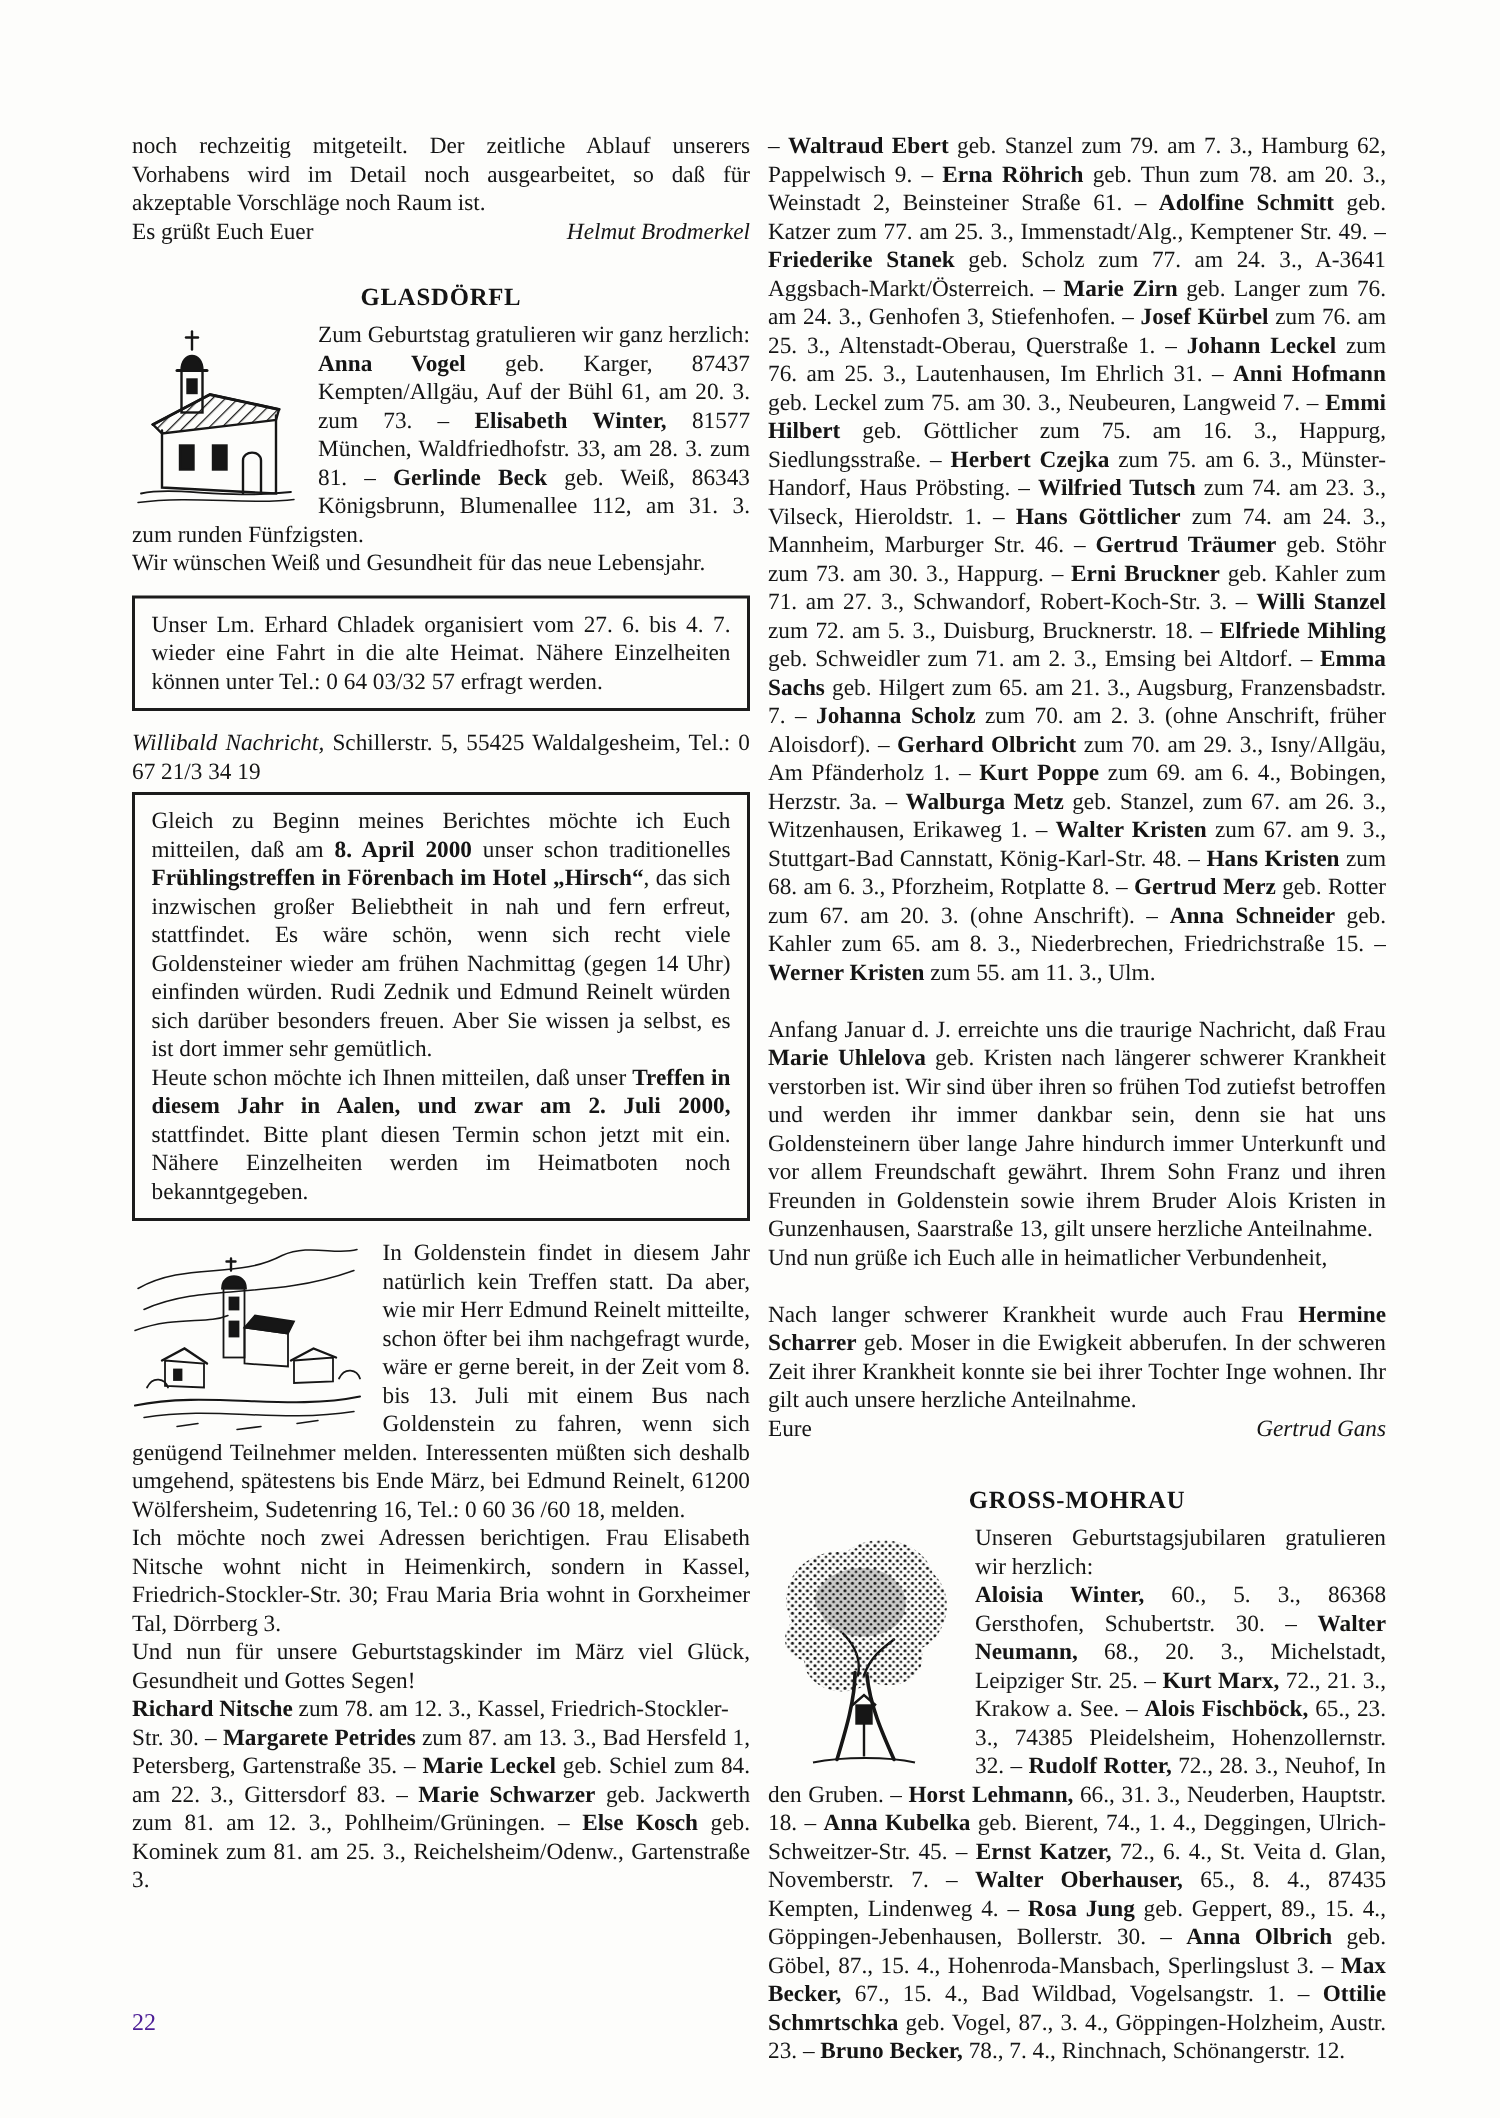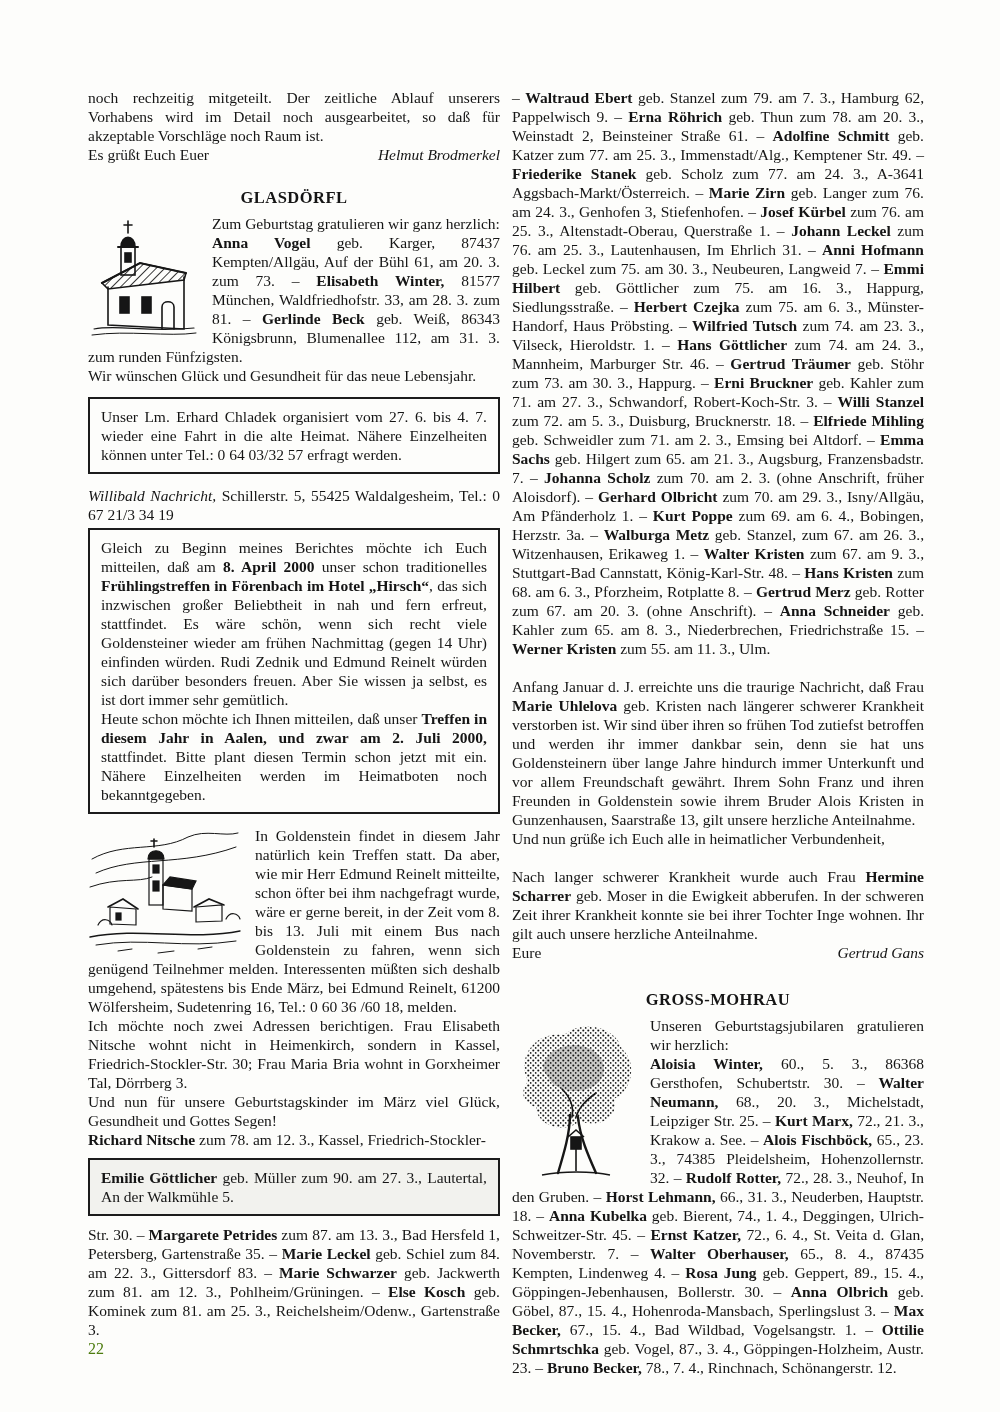--- a/index.html
+++ b/index.html
@@ -37,21 +37,21 @@
   .gap{margin-top:19px;}
   .wrap-block{margin-top:6px;}
   .wrap-block::after{content:"";display:block;clear:both;}
   .float-img{float:left;margin:3px 12px 2px 0;}
   .float-img svg{display:block;width:100%;height:100%;}
   .church{width:112px;height:122px;}
   .village{width:155px;height:126px;}
   .tree{width:126px;height:158px;}
   .page-number{
     position:absolute;left:88px;top:1340px;
-    font-size:16px;color:#4d7c0f;
+    font-size:16px;color:#4c1d95;
   }
 </style>
 </head>
 <body>
 
 <div class="sheet">
   <div class="columns">
 
     <div class="col">
       <p class="just"><span>noch rechzeitig mitgeteilt. Der zeitliche Ablauf unserers Vorhabens wird im Detail noch ausgearbeitet, so daß für akzeptable Vorschläge noch Raum ist.</span></p>
@@ -82,21 +82,21 @@
               <path d="M20 70 L20 108 L96 112 L96 60"></path>
               <rect x="32" y="80" width="9" height="16" fill="#161616"></rect>
               <rect x="54" y="80" width="9" height="16" fill="#161616"></rect>
               <path d="M74 112 L74 90 C74 83 86 83 86 90 L86 112"></path>
               <path d="M6 112 C30 107 60 116 106 111" stroke-width="1.2"></path>
               <path d="M4 118 C40 113 80 120 108 116" stroke-width="1"></path>
             </g>
           </svg>
         </span>
         <p class="just"><span>Zum Geburtstag gratulieren wir ganz herzlich:</span><br><b>Anna Vogel</b><span> geb. Karger, 87437 Kempten/Allgäu, Auf der Bühl 61, am 20. 3. zum 73. – </span><b>Elisabeth Winter,</b><span> 81577 München, Waldfriedhofstr. 33, am 28. 3. zum 81. – </span><b>Gerlinde Beck</b><span> geb. Weiß, 86343 Königsbrunn, Blumenallee 112, am 31. 3. zum runden Fünfzigsten.</span></p>
-        <p class="just">Wir wünschen Glück und Gesundheit für das neue Lebensjahr.</p>
+        <p class="just">Wir wünschen Weiß und Gesundheit für das neue Lebensjahr.</p>
       </div>
 
       <div class="box">
         <p class="just"><span>Unser Lm. Erhard Chladek organisiert vom 27. 6. bis 4. 7. wieder eine Fahrt in die alte Heimat. Nähere Einzelheiten können unter Tel.: 0 64 03/32 57 erfragt werden.</span></p>
       </div>
 
       <p class="just mt"><i>Willibald Nachricht,</i><span> Schillerstr. 5, 55425 Waldalgesheim, Tel.: 0 67 21/3 34 19</span></p>
 
 
       <div class="box" style="margin-top:4px;">
@@ -131,23 +131,20 @@
             </g>
           </svg>
         </span>
         <p class="just"><span>In Goldenstein findet in diesem Jahr natürlich kein Treffen statt. Da aber, wie mir Herr Edmund Reinelt mitteilte, schon öfter bei ihm nachgefragt wurde, wäre er gerne bereit, in der Zeit vom 8. bis 13. Juli mit einem Bus nach Goldenstein zu fahren, wenn sich genügend Teilnehmer melden. Interessenten müßten sich deshalb umgehend, spätestens bis Ende März, bei Edmund Reinelt, 61200 Wölfersheim, Sudetenring 16, Tel.: 0 60 36 /60 18, melden.</span></p>
       </div>
 
       <p class="just"><span>Ich möchte noch zwei Adressen berichtigen. Frau Elisabeth Nitsche wohnt nicht in Heimenkirch, sondern in Kassel, Friedrich-Stockler-Str. 30; Frau Maria Bria wohnt in Gorxheimer Tal, Dörrberg 3.</span></p>
       <p class="just"><span>Und nun für unsere Geburtstagskinder im März viel Glück, Gesundheit und Gottes Segen!</span></p>
       <p class="just"><b>Richard Nitsche</b><span> zum 78. am 12. 3., Kassel, Friedrich-Stockler-</span></p>
 
-      <div class="box light">
-        <p class="just"><b>Emilie Göttlicher</b><span> geb. Müller zum 90. am 27. 3., Lautertal, An der Walkmühle 5.</span></p>
-      </div>
 
       <p class="just"><span>Str. 30. – </span><b>Margarete Petrides</b><span> zum 87. am 13. 3., Bad Hersfeld 1, Petersberg, Gartenstraße 35. – </span><b>Marie Leckel</b><span> geb. Schiel zum 84. am 22. 3., Gittersdorf 83. – </span><b>Marie Schwarzer</b><span> geb. Jackwerth zum 81. am 12. 3., Pohlheim/Grüningen. – </span><b>Else Kosch</b><span> geb. Kominek zum 81. am 25. 3., Reichelsheim/Odenw., Gartenstraße 3.</span></p>
     </div>
 
     <div class="col">
       <p class="just"><span>– </span><b>Waltraud Ebert</b><span> geb. Stanzel zum 79. am 7. 3., Hamburg 62, Pappelwisch 9. – </span><b>Erna Röhrich</b><span> geb. Thun zum 78. am 20. 3., Weinstadt 2, Beinsteiner Straße 61. – </span><b>Adolfine Schmitt</b><span> geb. Katzer zum 77. am 25. 3., Immenstadt/Alg., Kemptener Str. 49. – </span><b>Friederike Stanek</b><span> geb. Scholz zum 77. am 24. 3., A-3641 Aggsbach-Markt/Österreich. – </span><b>Marie Zirn</b><span> geb. Langer zum 76. am 24. 3., Genhofen 3, Stiefenhofen. – </span><b>Josef Kürbel</b><span> zum 76. am 25. 3., Altenstadt-Oberau, Querstraße 1. – </span><b>Johann Leckel</b><span> zum 76. am 25. 3., Lautenhausen, Im Ehrlich 31. – </span><b>Anni Hofmann</b><span> geb. Leckel zum 75. am 30. 3., Neubeuren, Langweid 7. – </span><b>Emmi Hilbert</b><span> geb. Göttlicher zum 75. am 16. 3., Happurg, Siedlungsstraße. – </span><b>Herbert Czejka</b><span> zum 75. am 6. 3., Münster-Handorf, Haus Pröbsting. – </span><b>Wilfried Tutsch</b><span> zum 74. am 23. 3., Vilseck, Hieroldstr. 1. – </span><b>Hans Göttlicher</b><span> zum 74. am 24. 3., Mannheim, Marburger Str. 46. – </span><b>Gertrud Träumer</b><span> geb. Stöhr zum 73. am 30. 3., Happurg. – </span><b>Erni Bruckner</b><span> geb. Kahler zum 71. am 27. 3., Schwandorf, Robert-Koch-Str. 3. – </span><b>Willi Stanzel</b><span> zum 72. am 5. 3., Duisburg, Brucknerstr. 18. – </span><b>Elfriede Mihling</b><span> geb. Schweidler zum 71. am 2. 3., Emsing bei Altdorf. – </span><b>Emma Sachs</b><span> geb. Hilgert zum 65. am 21. 3., Augsburg, Franzensbadstr. 7. – </span><b>Johanna Scholz</b><span> zum 70. am 2. 3. (ohne Anschrift, früher Aloisdorf). – </span><b>Gerhard Olbricht</b><span> zum 70. am 29. 3., Isny/Allgäu, Am Pfänderholz 1. – </span><b>Kurt Poppe</b><span> zum 69. am 6. 4., Bobingen, Herzstr. 3a. – </span><b>Walburga Metz</b><span> geb. Stanzel, zum 67. am 26. 3., Witzenhausen, Erikaweg 1. – </span><b>Walter Kristen</b><span> zum 67. am 9. 3., Stuttgart-Bad Cannstatt, König-Karl-Str. 48. – </span><b>Hans Kristen</b><span> zum 68. am 6. 3., Pforzheim, Rotplatte 8. – </span><b>Gertrud Merz</b><span> geb. Rotter zum 67. am 20. 3. (ohne Anschrift). – </span><b>Anna Schneider</b><span> geb. Kahler zum 65. am 8. 3., Niederbrechen, Friedrichstraße 15. – </span><b>Werner Kristen</b><span> zum 55. am 11. 3., Ulm.</span></p>
 
       <p class="just gap"><span>Anfang Januar d. J. erreichte uns die traurige Nachricht, daß Frau </span><b>Marie Uhlelova</b><span> geb. Kristen nach längerer schwerer Krankheit verstorben ist. Wir sind über ihren so frühen Tod zutiefst betroffen und werden ihr immer dankbar sein, denn sie hat uns Goldensteinern über lange Jahre hindurch immer Unterkunft und vor allem Freundschaft gewährt. Ihrem Sohn Franz und ihren Freunden in Goldenstein sowie ihrem Bruder Alois Kristen in Gunzenhausen, Saarstraße 13, gilt unsere herzliche Anteilnahme.</span></p>
 
       <p class="just"><span>Und nun grüße ich Euch alle in heimatlicher Verbundenheit,</span></p>

